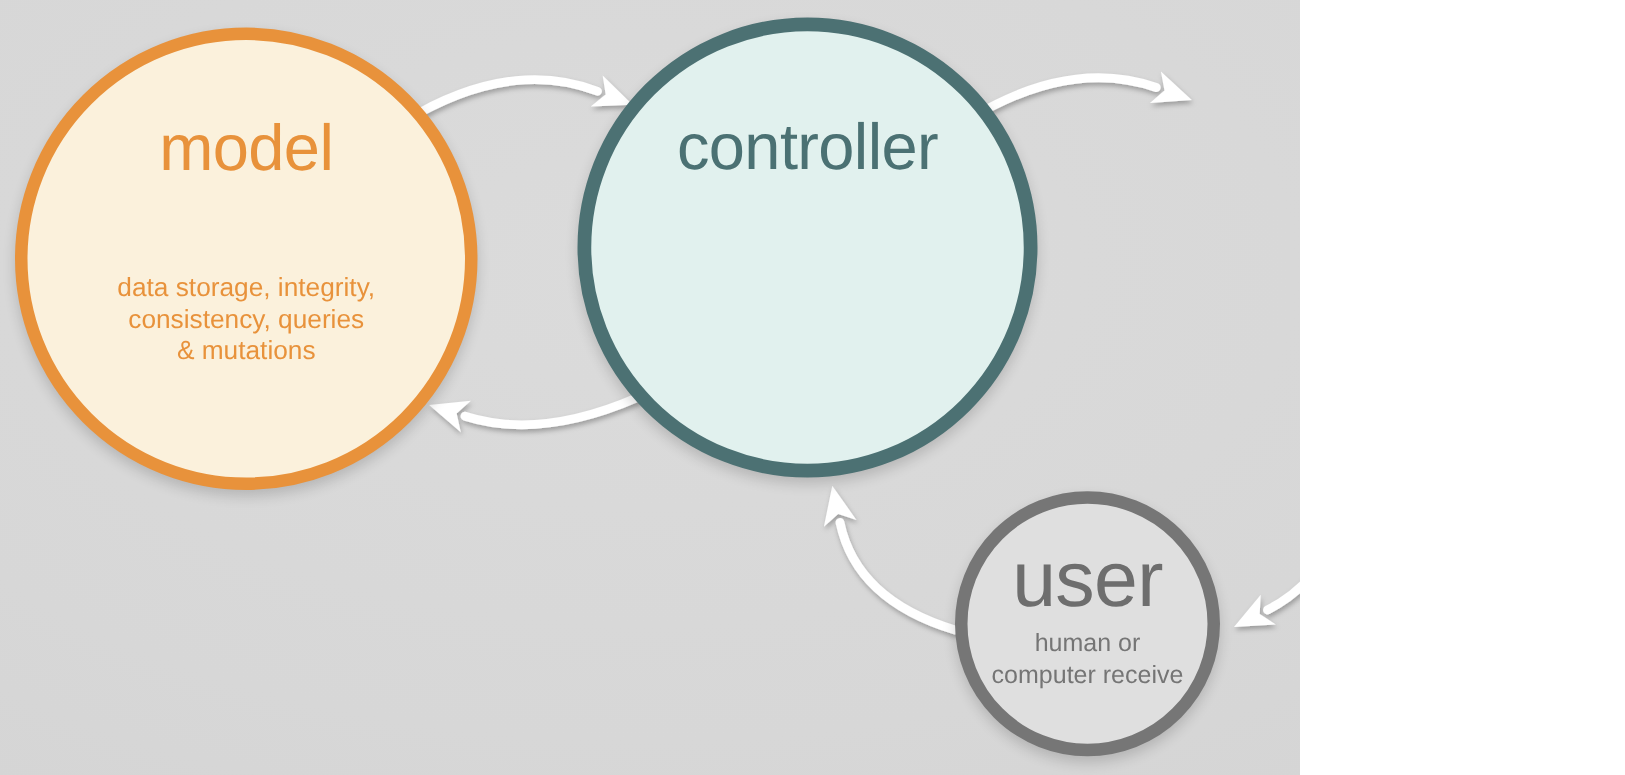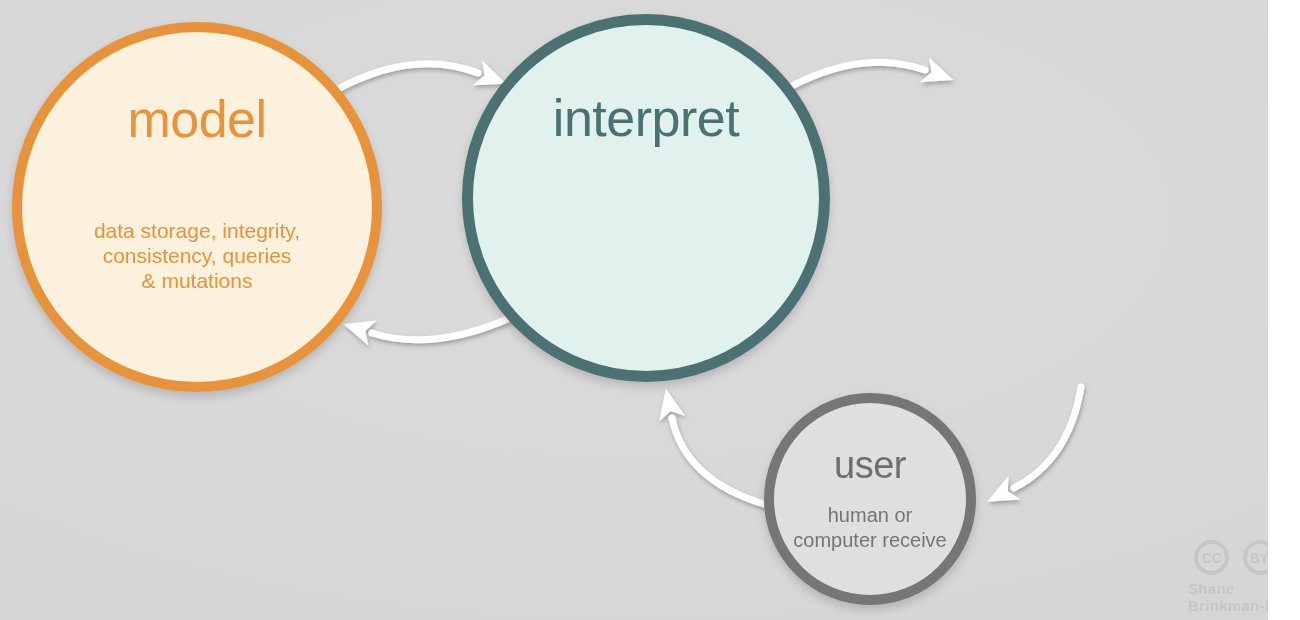--- a/index.html
+++ b/index.html
@@ -1,18 +1,18 @@
 <!DOCTYPE html>
 <html style="--background: #D8D8D8; --arrow: #FFFFFF; --model-border: #E8923B; --model-fill: #FBF1DC; --model-text: #E8923B; --controller-border: #4C7173; --controller-fill: #E1F1EE; --controller-text: #4B7173; --view-border: #7A3642; --view-fill: #FAE5E8; --view-text: #84313F; --user-border: #767676; --user-fill: #DFDFDF; --user-text: #6E6E6E; --user-text-desc: #757575; --license-text: #C6C6C6;"><head>
 <meta charset="utf-8">
 <style>
   html,body{margin:0;padding:0;}
   .stage{
     position:relative;
-    width:1268px;height:620px;
+    width:1040px;height:620px;
     overflow:hidden;
     background:radial-gradient(120% 110% at 50% 35%, #DBDBDB 0%, #D7D7D7 55%, #D2D2D2 100%);
     font-family:"Liberation Sans","DejaVu Sans",sans-serif;
   }
   .circle{
     position:absolute;
     border-radius:50%;
     box-sizing:border-box;
     box-shadow:0 5px 10px rgba(0,0,0,0.16);
   }
@@ -37,21 +37,21 @@
     background:var(--user-fill,#DFDFDF);
   }
   .node-title{
     position:absolute;left:50%;transform:translateX(-50%);
     white-space:nowrap;line-height:1;letter-spacing:-0.5px;
     font-weight:400;text-align:center;
   }
   .circle-model .node-title{top:61px;font-size:52px;color:var(--model-text,#E8923B);}
   .circle-controller .node-title{top:67px;font-size:52px;color:var(--controller-text,#4B7173);}
   .circle-view .node-title{top:68px;font-size:52px;color:var(--view-text,#84313F);}
-  .circle-user .node-title{top:43px;font-size:38px;color:var(--user-text,#6E6E6E);text-align:center;}
+  .circle-user .node-title{top:30px;font-size:63px;color:var(--user-text,#6E6E6E);text-align:center;}
   .node-desc{
     position:absolute;left:50%;transform:translateX(-50%);
     width:430px;text-align:center;white-space:pre-line;
     font-size:21px;line-height:25px;
   }
   .circle-model .node-desc{top:186px;color:var(--model-text,#E8923B);}
   .circle-controller .node-desc{top:194px;color:var(--controller-text,#4B7173);}
   .circle-view .node-desc{top:206px;color:var(--view-text,#84313F);}
   .circle-user .node-desc{top:100px;width:240px;font-size:20px;color:var(--user-text-desc,#757575);}
   .arrows{position:absolute;left:0;top:0;width:1300px;height:620px;pointer-events:none;}
@@ -98,21 +98,21 @@
   </svg>
 
   <div class="circle circle-model">
     <div class="node-title">model</div>
     <div class="node-desc">data storage, integrity,
 consistency, queries
 &amp; mutations</div>
   </div>
 
   <div class="circle circle-controller">
-    <div class="node-title">interpret</div>
+    <div class="node-title">controller</div>
   </div>
 
 
   <div class="circle circle-user">
     <div class="node-title">user</div>
     <div class="node-desc">human or
 computer receive</div>
   </div>
 
   <div class="license">

